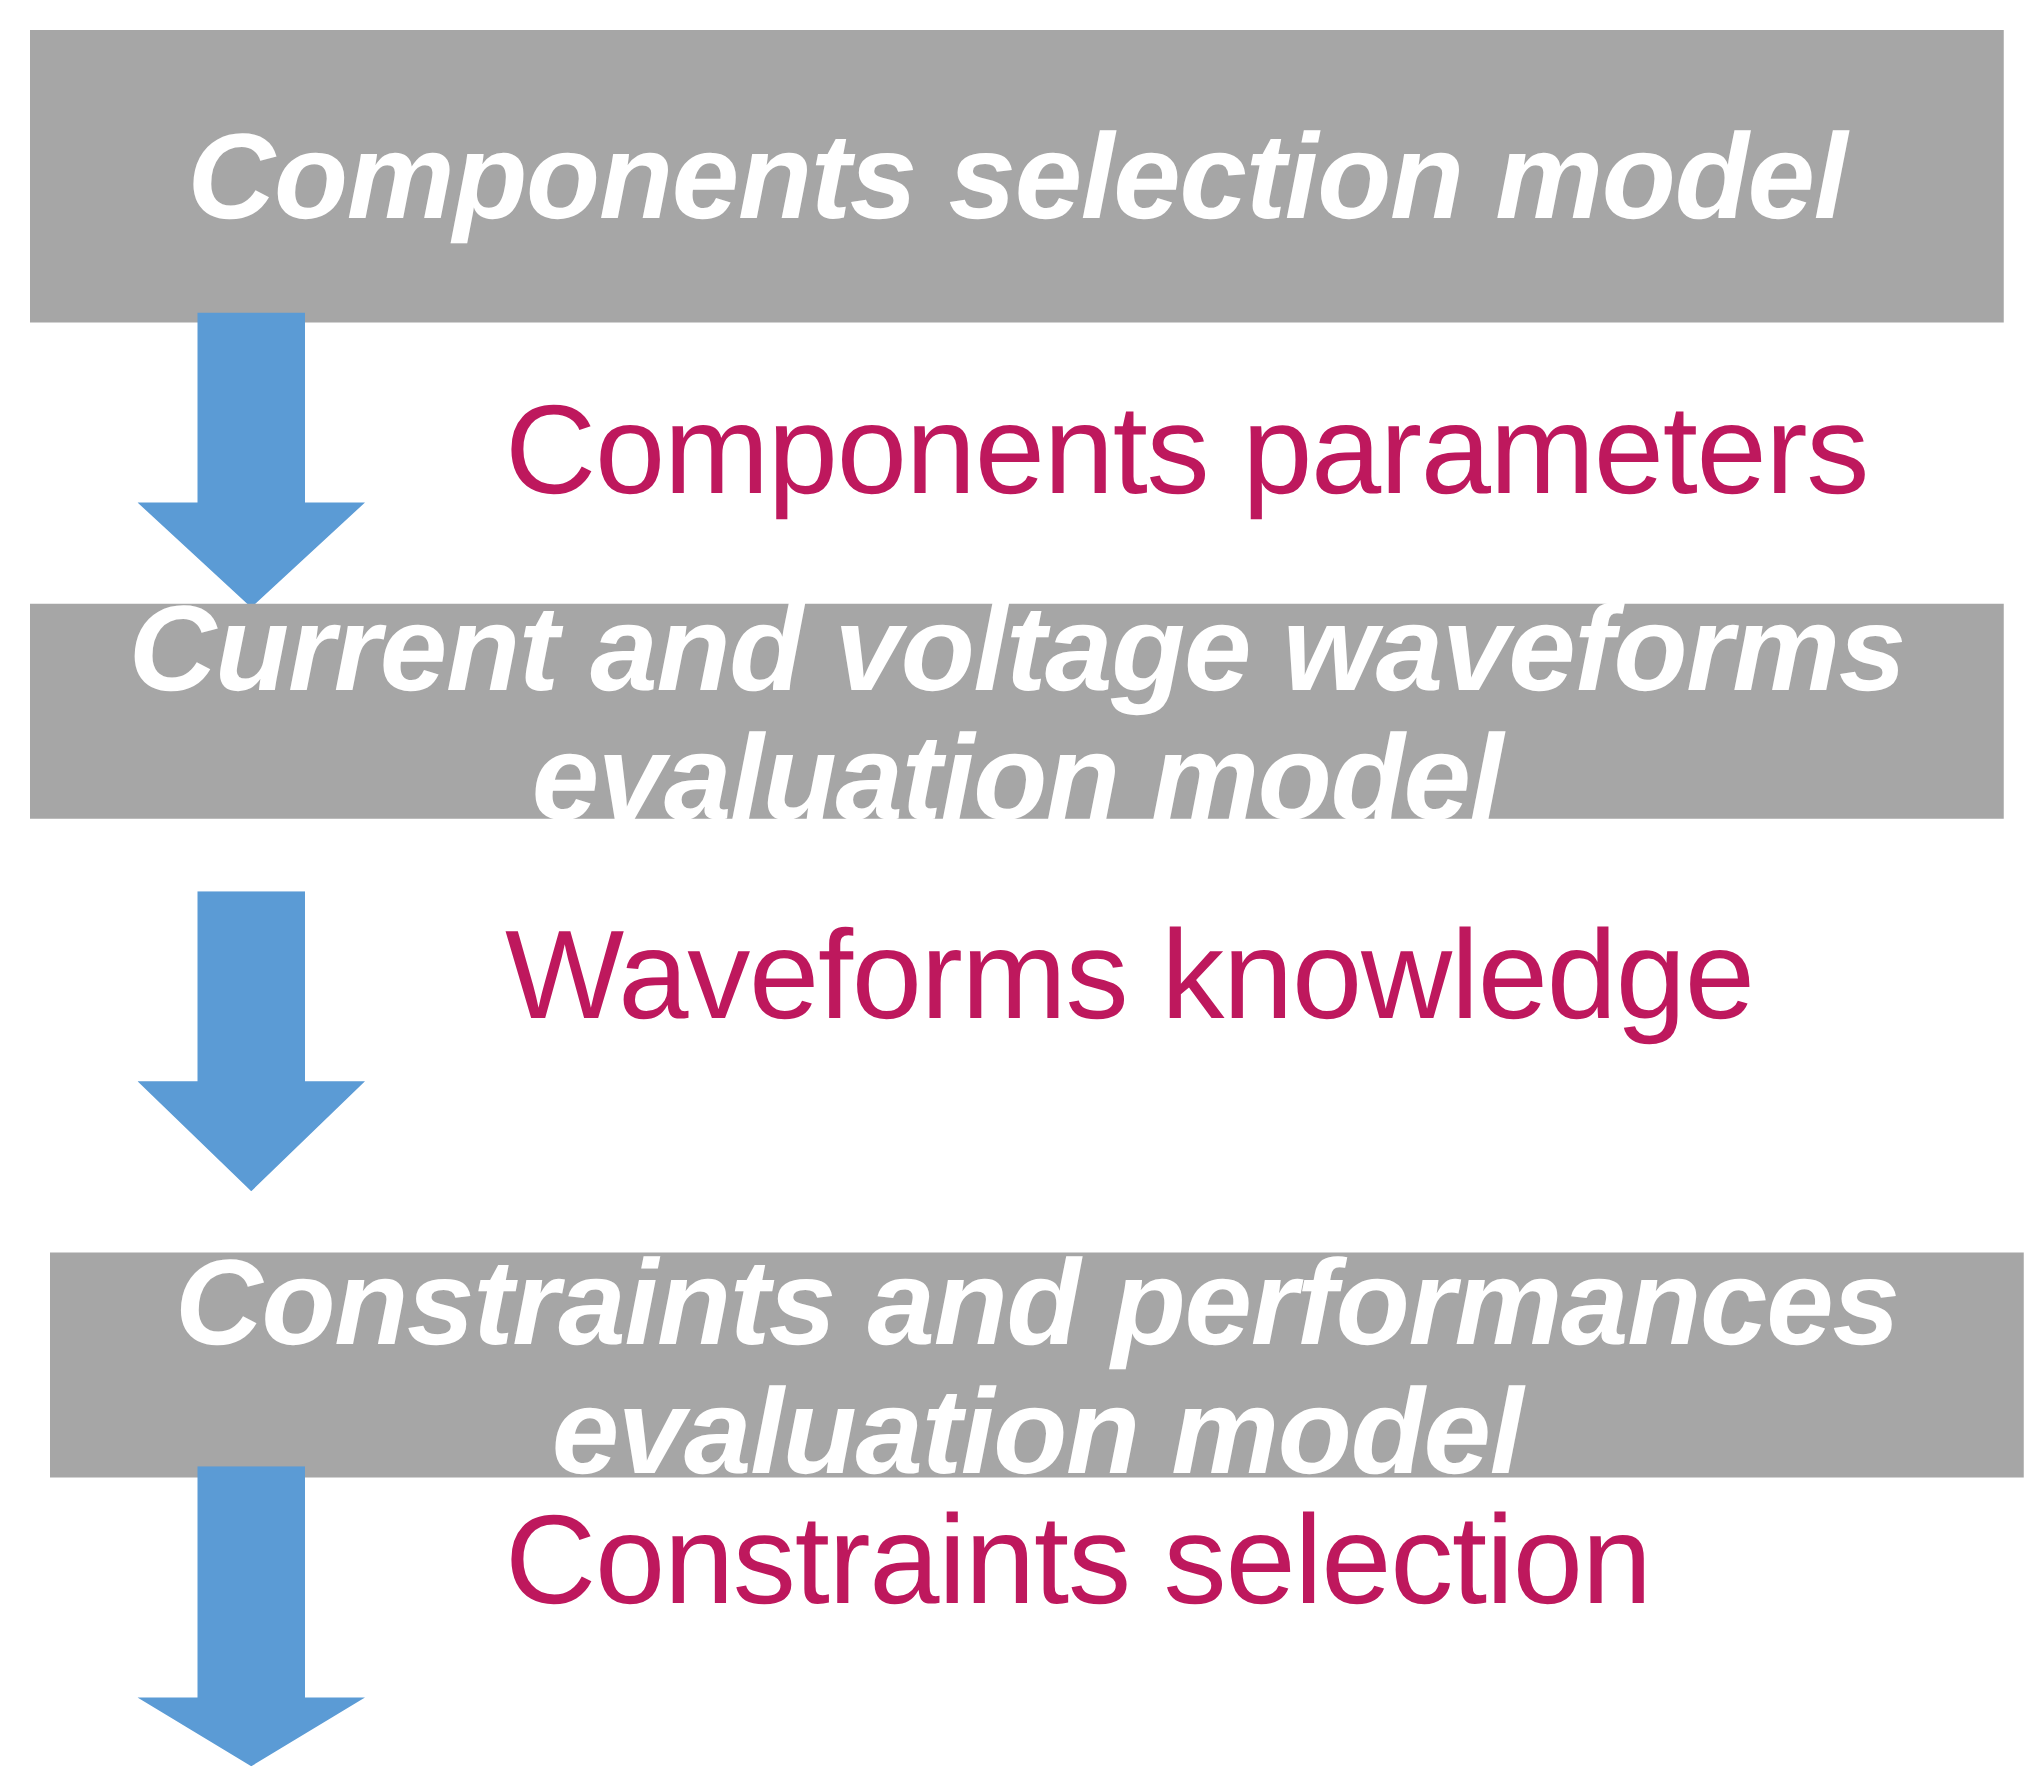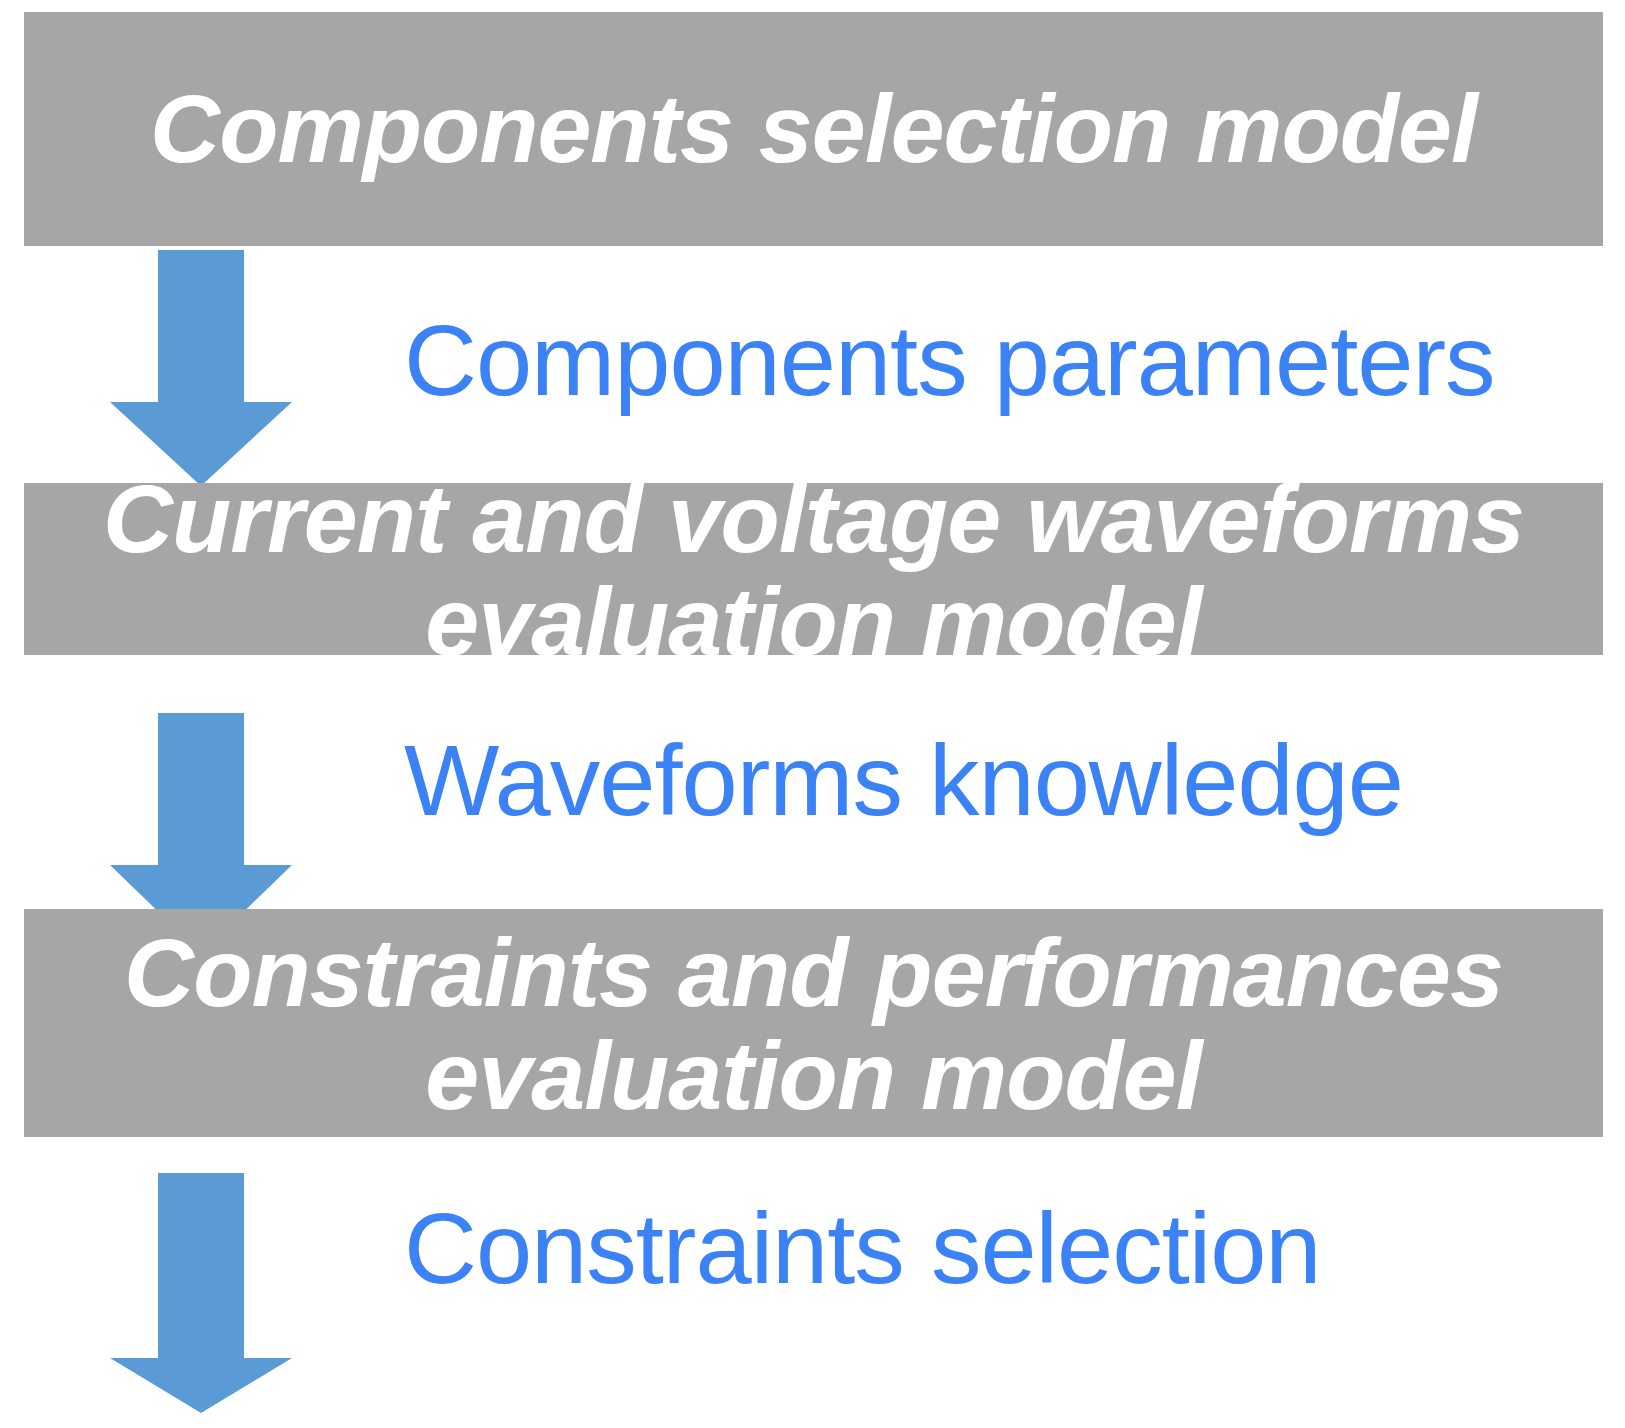--- a/index.html
+++ b/index.html
@@ -32,44 +32,44 @@
     color: #ffffff;
     font-weight: bold;
     font-style: italic;
     font-size: 97px;
     line-height: 1.06;
     letter-spacing: -1px;
     white-space: pre-line;
     padding: 0 40px;
   }
 
-  #box-1 { top: 12px;  height: 234px; }
+  #box-1 { top: 24px;  height: 234px; }
   #box-2 { top: 483px; height: 172px; }
-  #box-3 { top: 909px; height: 228px; }
+  #box-3 { top: 1002px; height: 180px; margin-left: 16px; }
 
   #box-2 .proc-label,
   #box-3 .proc-label { transform: translateY(2px); }
 
   
   .arrow {
     position: absolute;
     left: 110px;
     width: 182px;
   }
   .arrow svg { display: block; width: 100%; height: 100%; }
 
   #arrow-1 { top: 250px;  height: 236px; }
   #arrow-2 { top: 713px;  height: 240px; }
   #arrow-3 { top: 1173px; height: 240px; }
 
   
   .flow-label {
     position: absolute;
     left: 404px;
-    color: #3b82f6;
+    color: #be185d;
     font-size: 101px;
     font-weight: normal;
     font-style: normal;
     letter-spacing: -1px;
     white-space: nowrap;
     line-height: 1;
   }
   #flow-label-1 { top: 310px; }
   #flow-label-2 { top: 730px; }
   #flow-label-3 { top: 1198px; }

